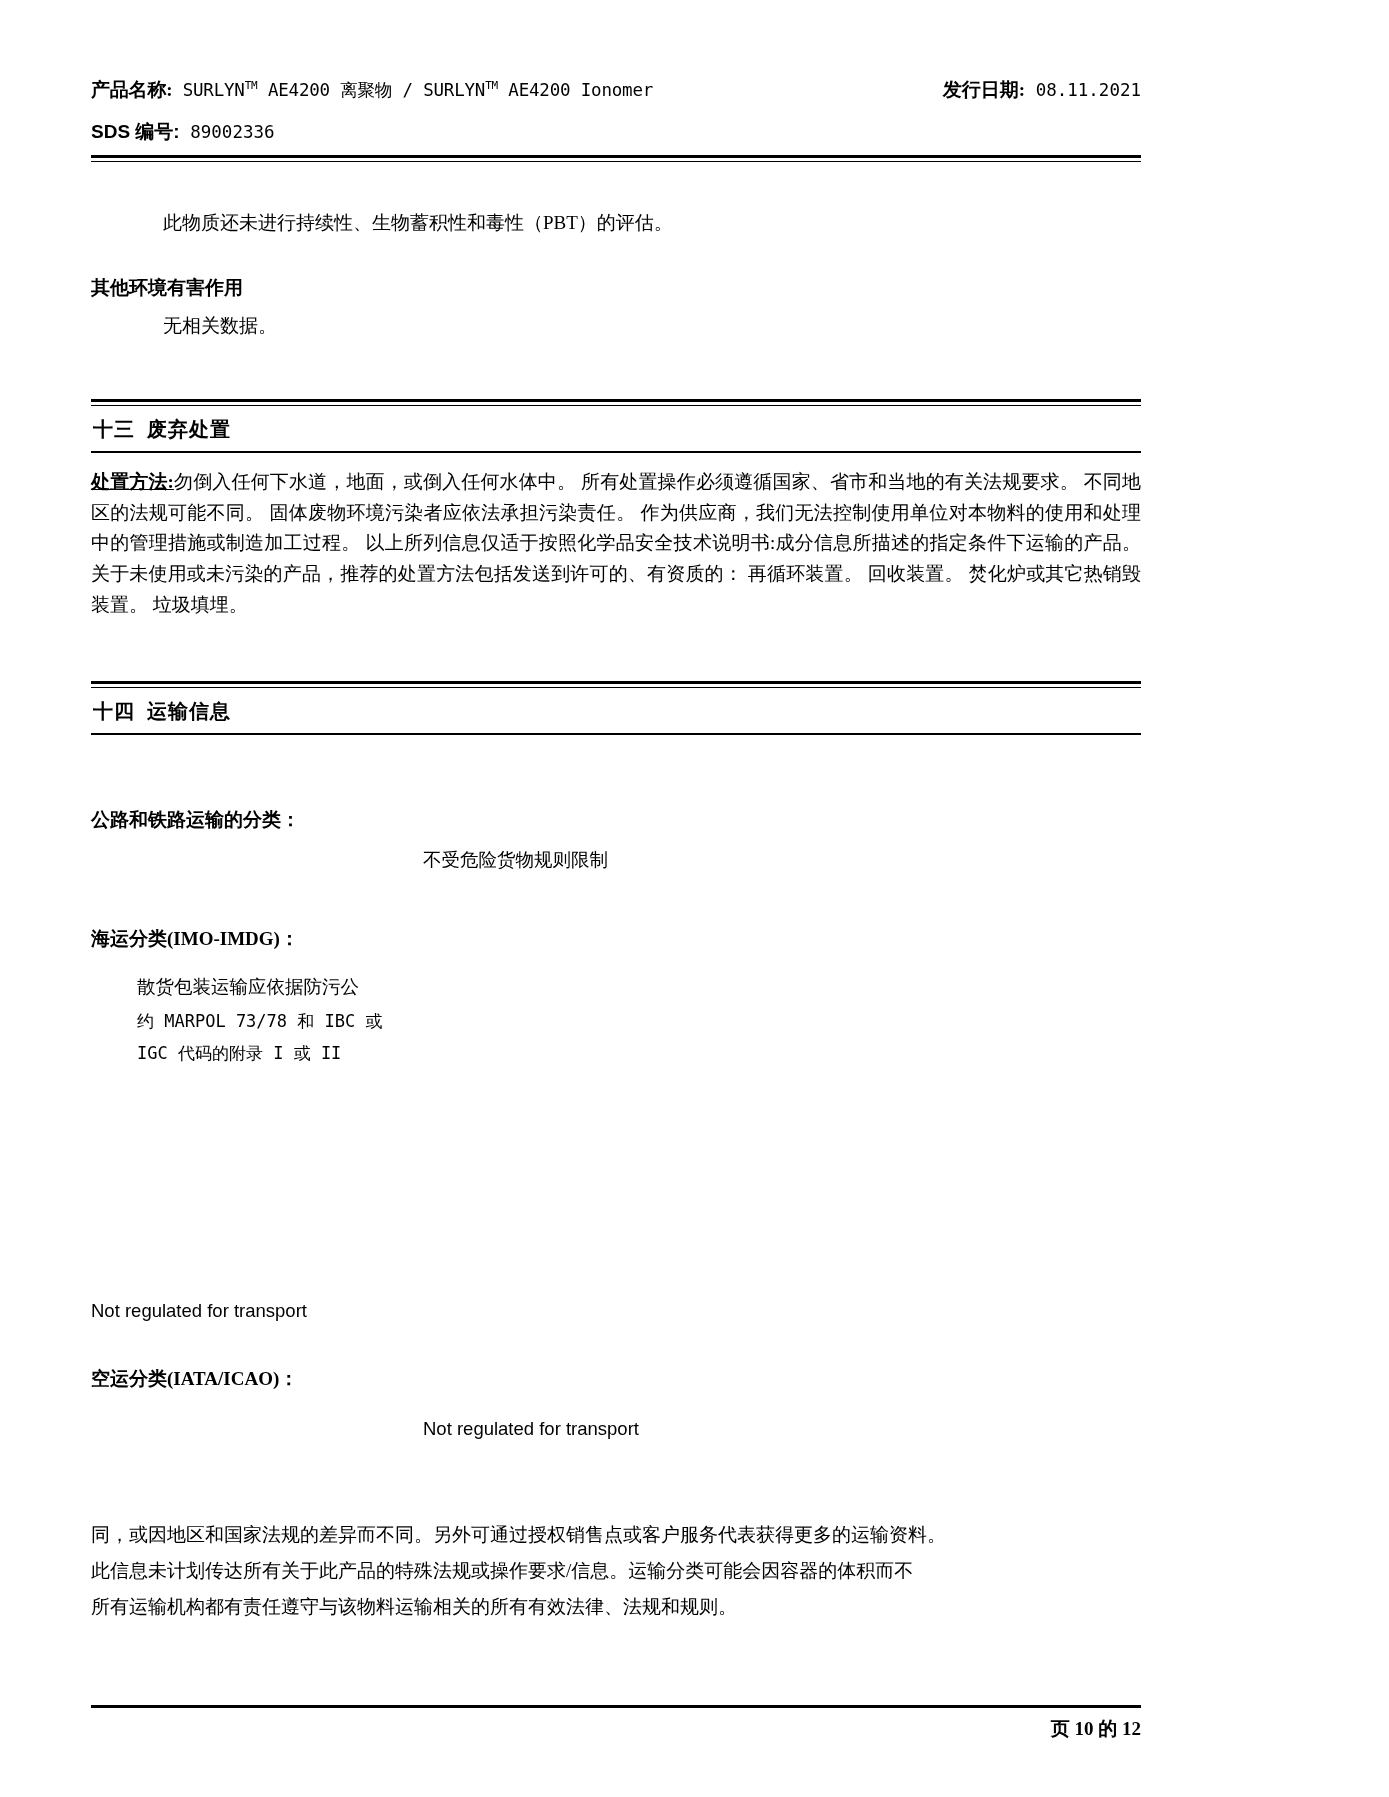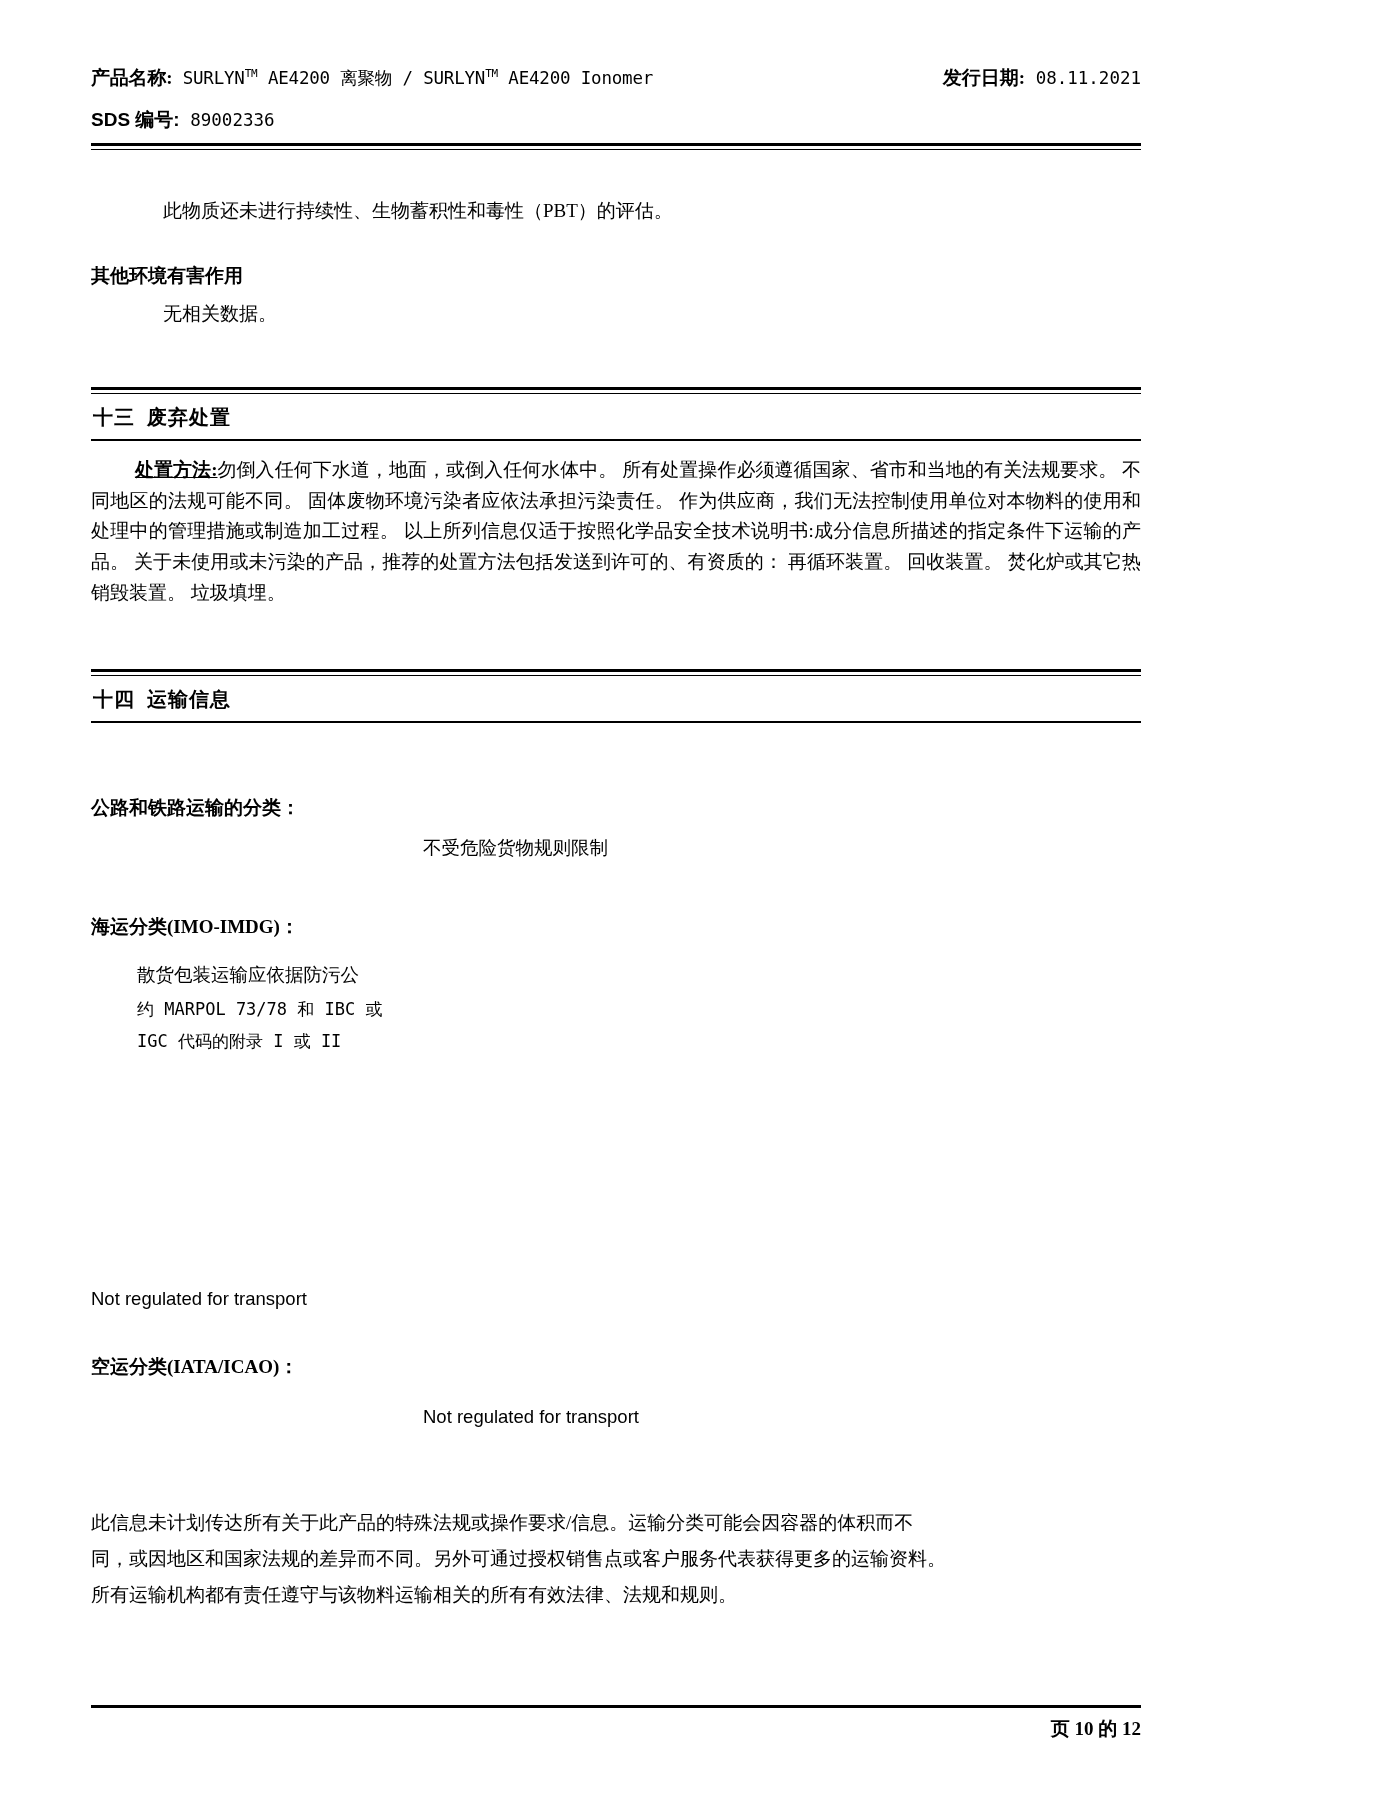--- a/index.html
+++ b/index.html
@@ -11,21 +11,21 @@
     width: 1389px;
     min-height: 1797px;
     font-family: "Liberation Serif", serif;
     color: #000000;
     position: relative;
   }
   .page {
     width: 1232px;
     min-height: 1797px;
     box-sizing: border-box;
-    padding: 4px;
+    padding: 16px;
     position: relative;
   }
   .content {
     margin: 0 auto;
     width: 1050px;
     padding-top: 60px;
     position: relative;
   }
 
   
@@ -116,21 +116,20 @@
 
   .sec-body {
     font-size: 19px;
     line-height: 1.62;
     margin-top: 14px;
     text-align: justify;
   }
   .sec-body .lead {
     font-weight: bold;
     text-decoration: underline;
-    margin-left: 44px;
   }
 
   
   .transport-block {
     margin-top: 52px;
   }
   .tr-label {
     font-weight: bold;
     font-size: 19px;
   }
@@ -266,22 +265,22 @@
           </div>
         </div>
       </div>
 
       <div class="transport-block" style="margin-top:42px;">
         <div class="tr-label">空运分类(IATA/ICAO)：</div>
         <div class="tr-value" style="margin-top:24px;">Not regulated for transport</div>
       </div>
 
       <div class="closing">
+        <div>同，或因地区和国家法规的差异而不同。另外可通过授权销售点或客户服务代表获得更多的运输资料。</div>
         <div>此信息未计划传达所有关于此产品的特殊法规或操作要求/信息。运输分类可能会因容器的体积而不</div>
-        <div>同，或因地区和国家法规的差异而不同。另外可通过授权销售点或客户服务代表获得更多的运输资料。</div>
         <div>所有运输机构都有责任遵守与该物料运输相关的所有有效法律、法规和规则。</div>
       </div>
     </div>
 
   </div>
 
   <div class="footer">
     <div class="footer-rule"></div>
     <div class="footer-text">页 10 的 12</div>
   </div>

